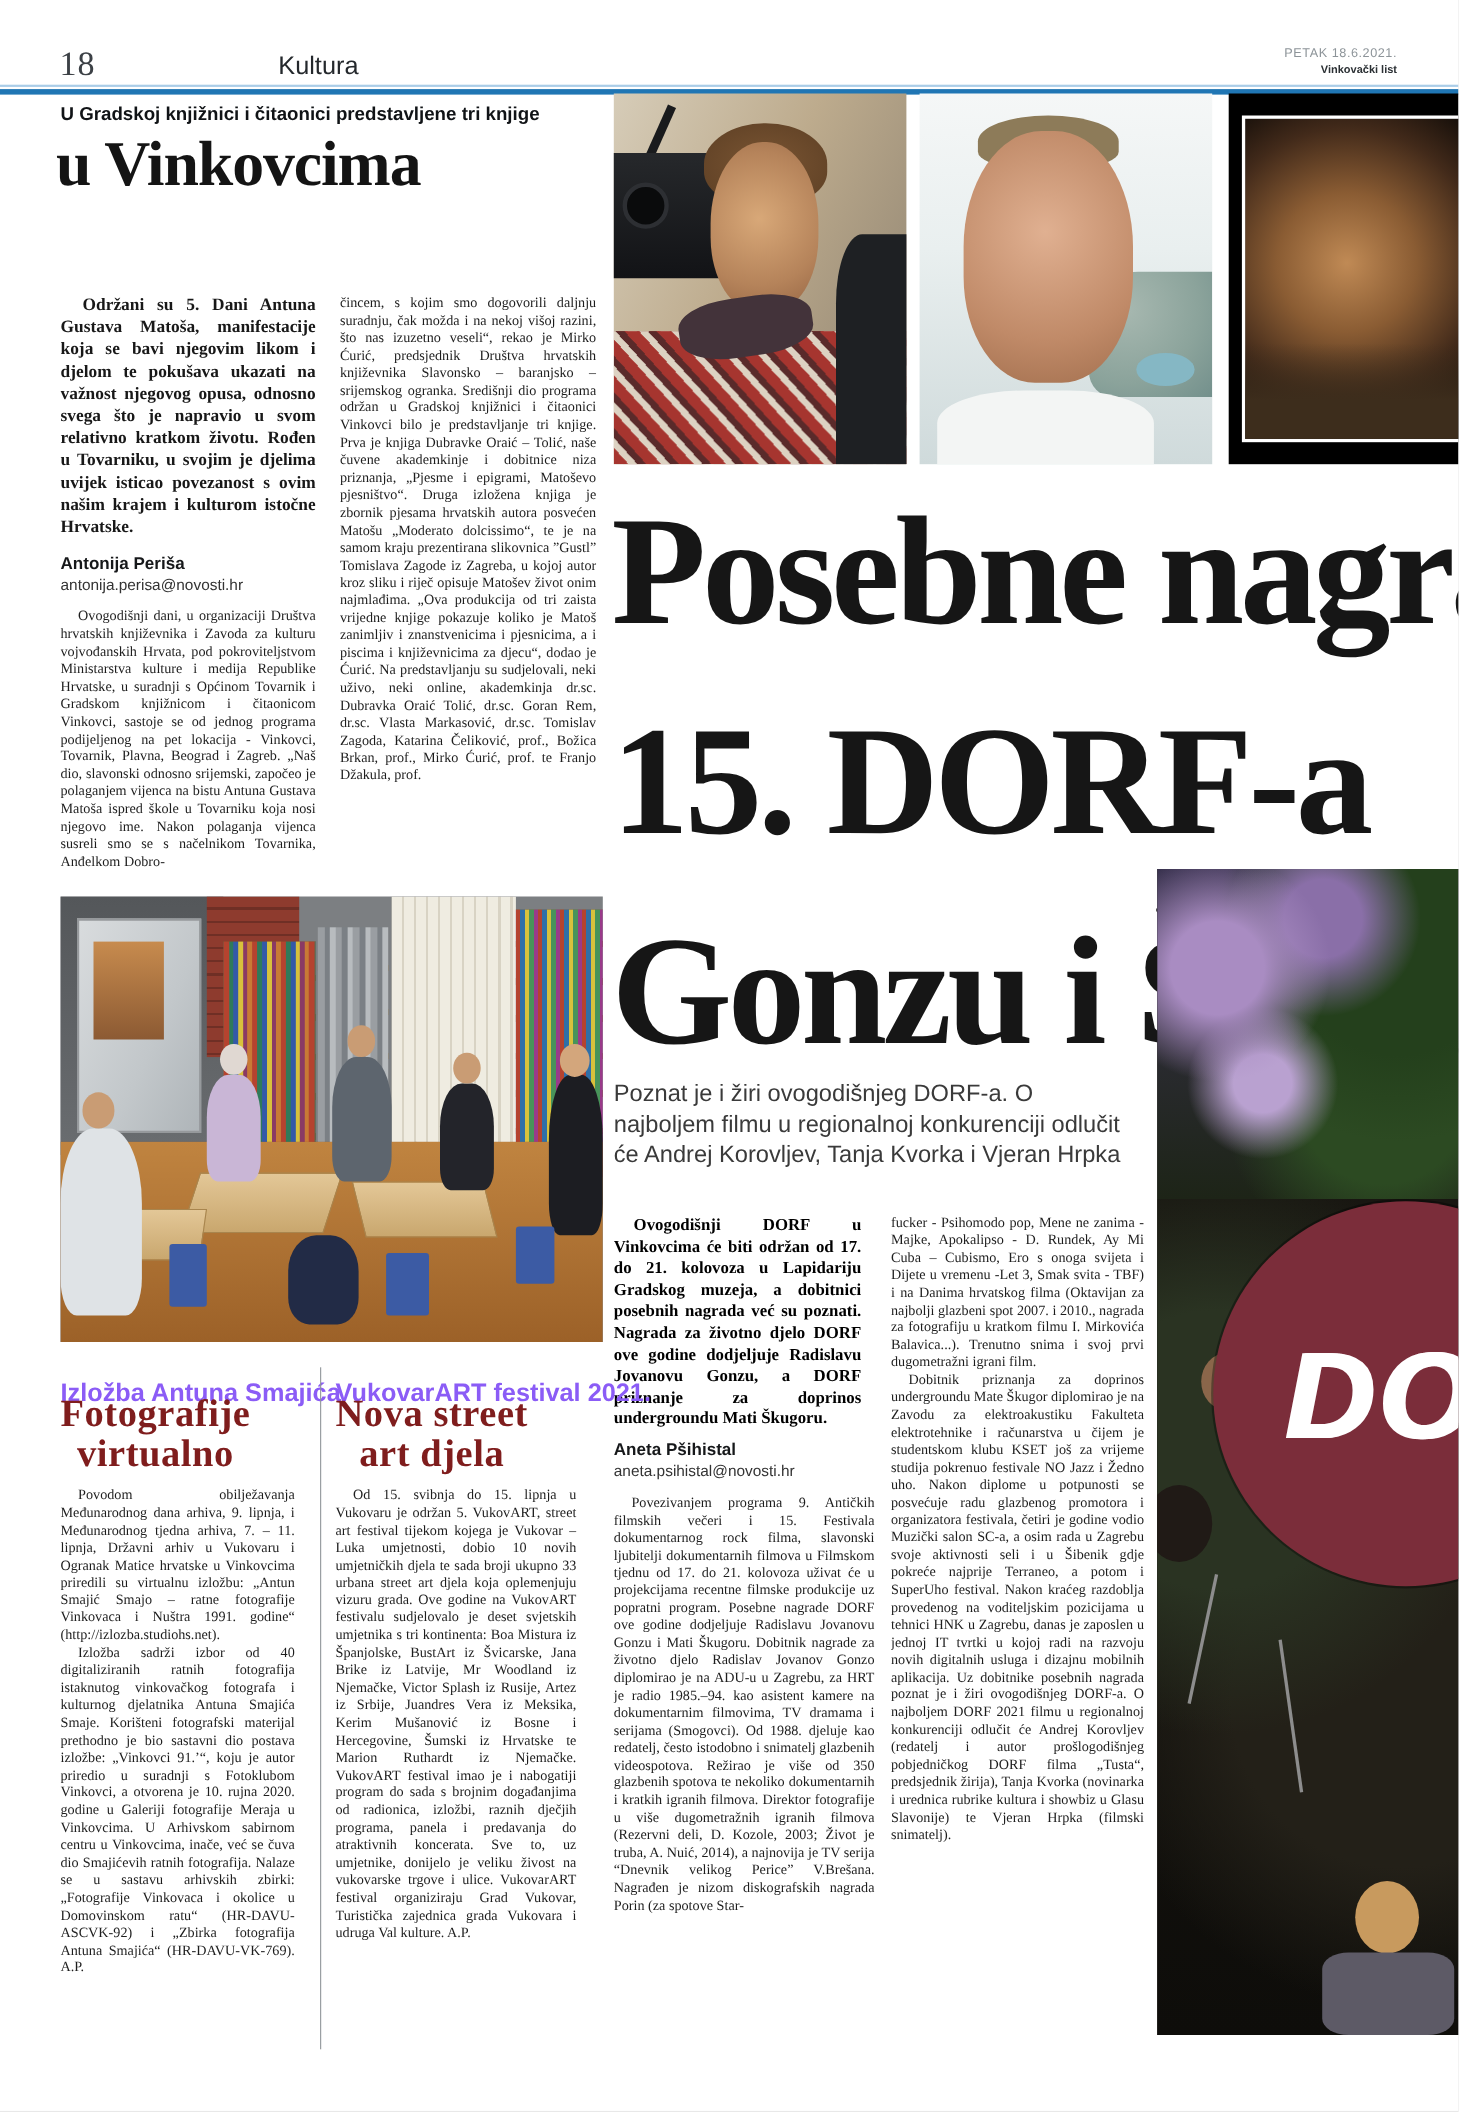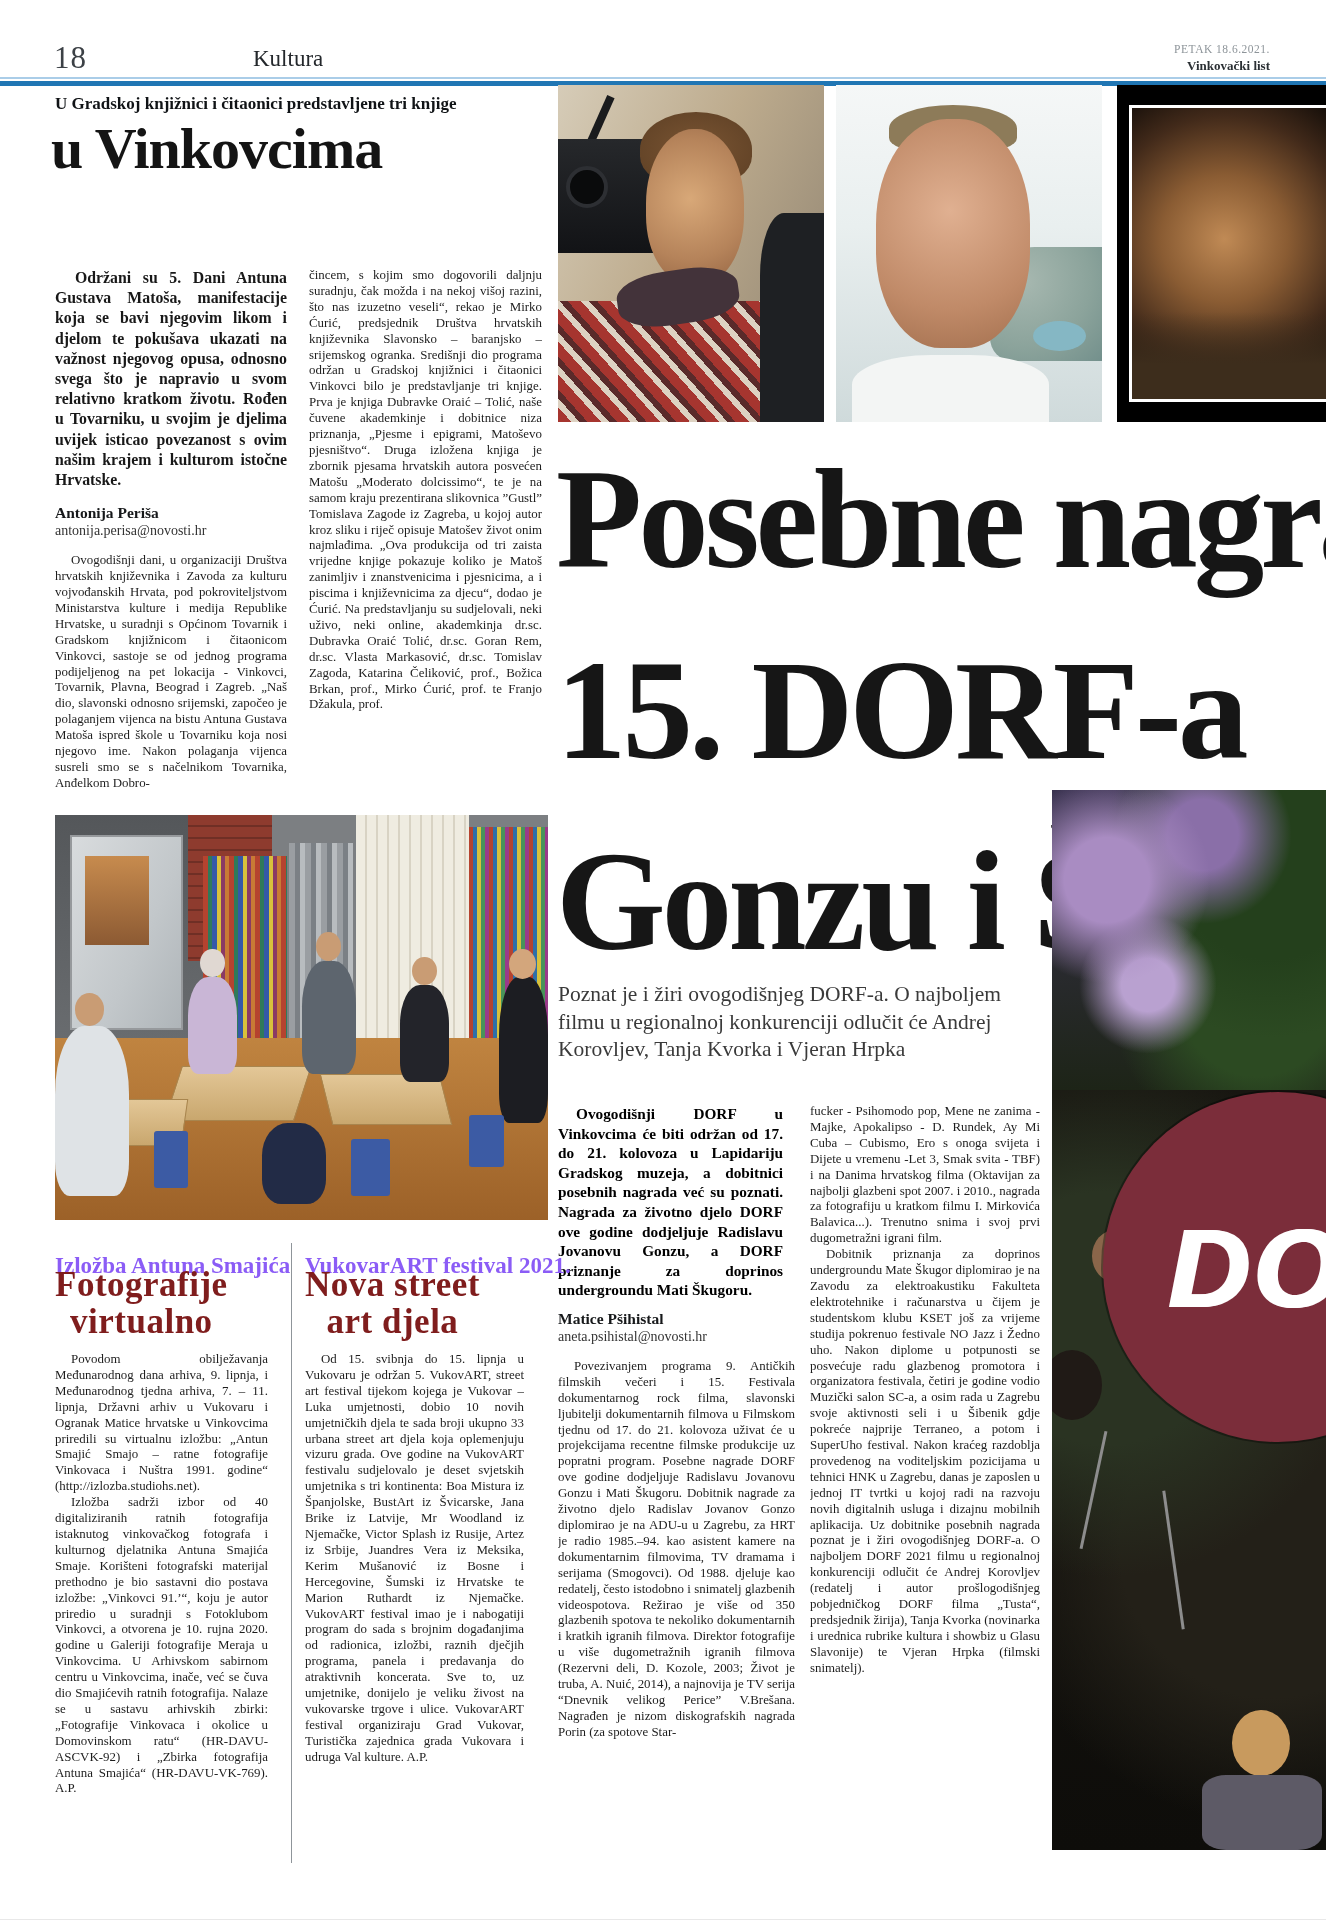--- a/index.html
+++ b/index.html
@@ -1,25 +1,25 @@
 <!DOCTYPE html>
 <html><head>
 <meta charset="utf-8">
 <style>
   html,body{margin:0;padding:0;background:#e8e8e8;}
   .page{position:relative;width:1326px;height:1919px;background:#ffffff;overflow:hidden;
         font-family:"Liberation Serif","DejaVu Serif",serif;color:#1d1d1d;}
   .abs{position:absolute;}
-  .sans{font-family:Liberation Serif, serif;}
+  .sans{font-family:Liberation Sans, sans-serif;}
 
   
   .pagenum{left:54px;top:40px;font-size:31px;color:#3c4146;letter-spacing:1px;}
   .section{left:253px;top:46px;font-size:23px;color:#24282c;}
   .hdate{right:56px;top:43px;font-size:11.5px;color:#8d9499;letter-spacing:.5px;text-align:left;}
-  .hpub{right:56px;top:58px;font-size:13px;font-weight:bold;color:#2b3034;text-align:right;margin-left:48px;}
+  .hpub{right:56px;top:58px;font-size:10px;font-weight:bold;color:#2b3034;text-align:right;margin-left:48px;}
   .rule-light{left:0;top:77px;width:1326px;height:2px;background:#aacde8;}
   .rule-blue{left:0;top:81px;width:1326px;height:5px;background:#2076b4;}
 
   
   .kicker1{left:55px;top:94px;font-size:17px;font-weight:bold;color:#101316;white-space:nowrap;}
   .h1m{left:51px;top:114px;width:520px;font-size:58px;line-height:69px;font-weight:bold;color:#141414;letter-spacing:-1px;}
   .mcol1{left:55px;top:268px;width:232px;height:545px;overflow:hidden;}
   .mcol2{left:309px;top:268px;width:233px;height:592px;overflow:hidden;}
   .lead{font-size:15.8px;line-height:20.2px;font-weight:bold;text-align:justify;text-indent:20px;color:#181818;margin:0 0 14px 0;}
   .authname{font-size:15.5px;font-weight:bold;color:#16181a;margin:10px 0 1px 0;}
@@ -172,21 +172,21 @@
 
   <div class="abs h1d">
     <div>Posebne nagrade</div>
     <div>15. DORF-a</div>
     <div>Gonzu i Škugoru</div>
   </div>
   <div class="abs deck sans">Poznat je i žiri ovogodišnjeg DORF-a. O najboljem filmu u regionalnoj konkurenciji odlučit će Andrej Korovljev, Tanja Kvorka i Vjeran Hrpka</div>
 
   <div class="abs dcol1">
     <p class="dlead">Ovogodišnji DORF u Vinkovcima će biti održan od 17. do 21. kolovoza u Lapidariju Gradskog muzeja, a dobitnici posebnih nagrada već su poznati. Nagrada za životno djelo DORF ove godine dodjeljuje Radislavu Jovanovu Gonzu, a DORF priznanje za doprinos undergroundu Mati Škugoru.</p>
-    <div class="authname sans">Matice Pšihistal</div>
+    <div class="authname sans">Aneta Pšihistal</div>
     <div class="authmail sans">aneta.psihistal@novosti.hr</div>
     <p class="bodytxt ind">Povezivanjem programa 9. Antičkih filmskih večeri i 15. Festivala dokumentarnog rock filma, slavonski ljubitelji dokumentarnih filmova u Filmskom tjednu od 17. do 21. kolovoza uživat će u projekcijama recentne filmske produkcije uz popratni program. Posebne nagrade DORF ove godine dodjeljuje Radislavu Jovanovu Gonzu i Mati Škugoru. Dobitnik nagrade za životno djelo Radislav Jovanov Gonzo diplomirao je na ADU-u u Zagrebu, za HRT je radio 1985.–94. kao asistent kamere na dokumentarnim filmovima, TV dramama i serijama (Smogovci). Od 1988. djeluje kao redatelj, često istodobno i snimatelj glazbenih videospotova. Režirao je više od 350 glazbenih spotova te nekoliko dokumentarnih i kratkih igranih filmova. Direktor fotografije u više dugometražnih igranih filmova (Rezervni deli, D. Kozole, 2003; Život je truba, A. Nuić, 2014), a najnovija je TV serija “Dnevnik velikog Perice” V.Brešana. Nagrađen je nizom diskografskih nagrada Porin (za spotove Star-</p>
   </div>
   <div class="abs dcol2">
     <p class="bodytxt">fucker - Psihomodo pop, Mene ne zanima - Majke, Apokalipso - D. Rundek, Ay Mi Cuba – Cubismo, Ero s onoga svijeta i Dijete u vremenu -Let 3, Smak svita - TBF) i na Danima hrvatskog filma (Oktavijan za najbolji glazbeni spot 2007. i 2010., nagrada za fotografiju u kratkom filmu I. Mirkovića Balavica...). Trenutno snima i svoj prvi dugometražni igrani film.</p>
     <p class="bodytxt ind">Dobitnik priznanja za doprinos undergroundu Mate Škugor diplomirao je na Zavodu za elektroakustiku Fakulteta elektrotehnike i računarstva u čijem je studentskom klubu KSET još za vrijeme studija pokrenuo festivale NO Jazz i Žedno uho. Nakon diplome u potpunosti se posvećuje radu glazbenog promotora i organizatora festivala, četiri je godine vodio Muzički salon SC-a, a osim rada u Zagrebu svoje aktivnosti seli i u Šibenik gdje pokreće najprije Terraneo, a potom i SuperUho festival. Nakon kraćeg razdoblja provedenog na voditeljskim pozicijama u tehnici HNK u Zagrebu, danas je zaposlen u jednoj IT tvrtki u kojoj radi na razvoju novih digitalnih usluga i dizajnu mobilnih aplikacija. Uz dobitnike posebnih nagrada poznat je i žiri ovogodišnjeg DORF-a. O najboljem DORF 2021 filmu u regionalnoj konkurenciji odlučit će Andrej Korovljev (redatelj i autor prošlogodišnjeg pobjedničkog DORF filma „Tusta“, predsjednik žirija), Tanja Kvorka (novinarka i urednica rubrike kultura i showbiz u Glasu Slavonije) te Vjeran Hrpka (filmski snimatelj).</p>
   </div>
 
   <div class="abs ph lib">
     <div class="lib-walldark"></div>

